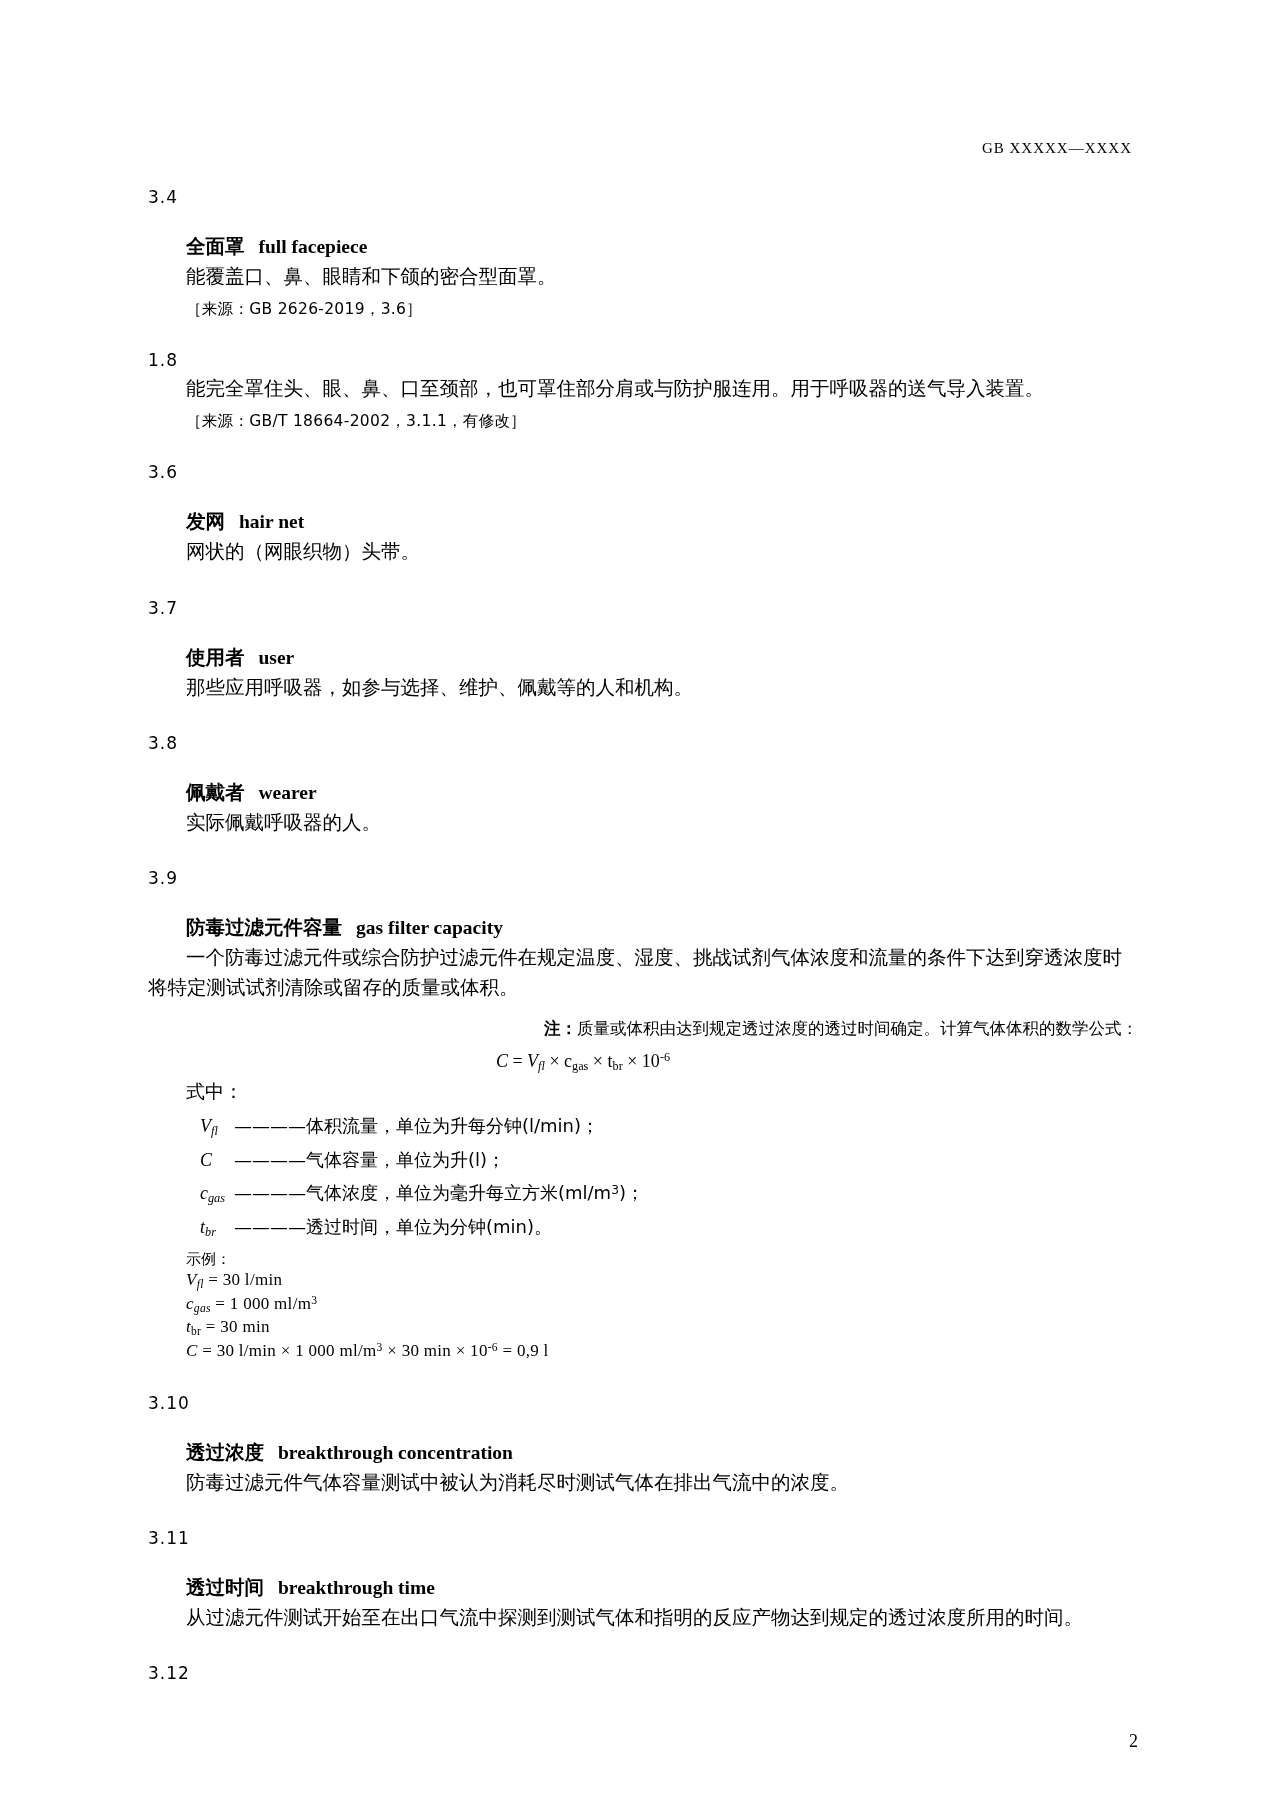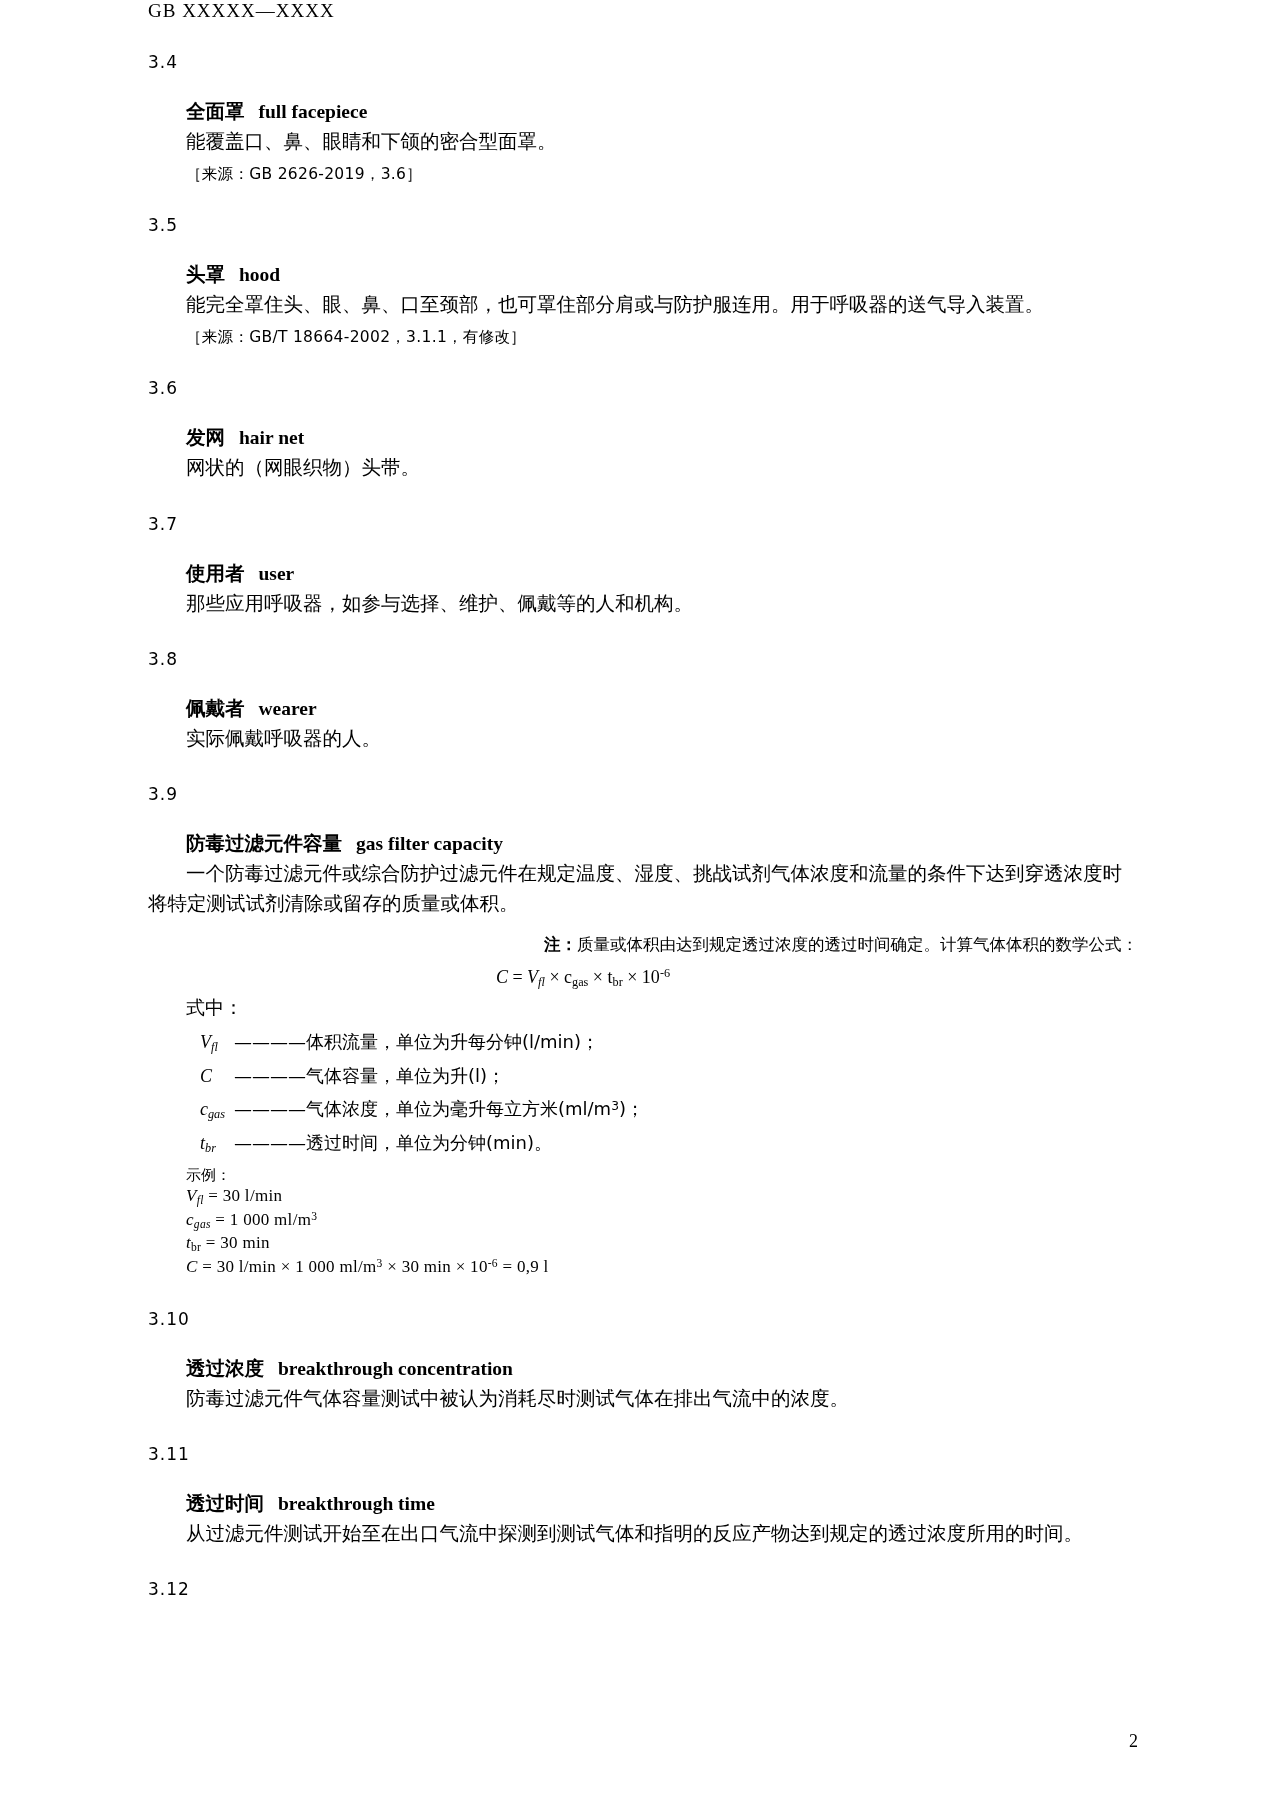--- a/index.html
+++ b/index.html
@@ -19,24 +19,25 @@
     background: #fff;
     box-sizing: border-box;
   }
   .content {
     position: absolute;
     left: 148px;
     top: 0;
     width: 990px;
   }
   .header {
-    text-align: left;
-    font-family: "Liberation Serif", "DejaVu Serif", serif;
-    font-size: 19px;
+    text-align: right;
+    font-family: "Liberation Serif", "DejaVu Serif", serif;
+    font-size: 15px;
     letter-spacing: 1px;
+    padding-top: 140px;
     padding-right: 6px;
   }
   .clause-num {
     font-family: "DejaVu Sans", "Liberation Sans", sans-serif;
     font-size: 17px;
     margin-top: 30px;
     margin-bottom: 4px;
     letter-spacing: 1px;
   }
   .term-line {
@@ -139,24 +140,21 @@
 
     <div class="header">GB  XXXXX—XXXX</div>
 
     <div class="clause-num">3.4</div>
     <div class="term-line">
       <span>全面罩</span><span class="en">full facepiece</span>
     </div>
     <div class="term-def">能覆盖口、鼻、眼睛和下颌的密合型面罩。</div>
     <div class="source">［来源：GB 2626-2019，3.6］</div>
 
-    <div class="clause-num">3.5</div>
-    <div class="term-line">
-      <span>头罩</span><span class="en">hood</span>
-    </div>
+    <div class="clause-num">1.8</div>
     <div class="term-def">能完全罩住头、眼、鼻、口至颈部，也可罩住部分肩或与防护服连用。用于呼吸器的送气导入装置。</div>
     <div class="source">［来源：GB/T 18664-2002，3.1.1，有修改］</div>
 
     <div class="clause-num">3.6</div>
     <div class="term-line">
       <span>发网</span><span class="en">hair net</span>
     </div>
     <div class="term-def">网状的（网眼织物）头带。</div>
 
     <div class="clause-num">3.7</div>

